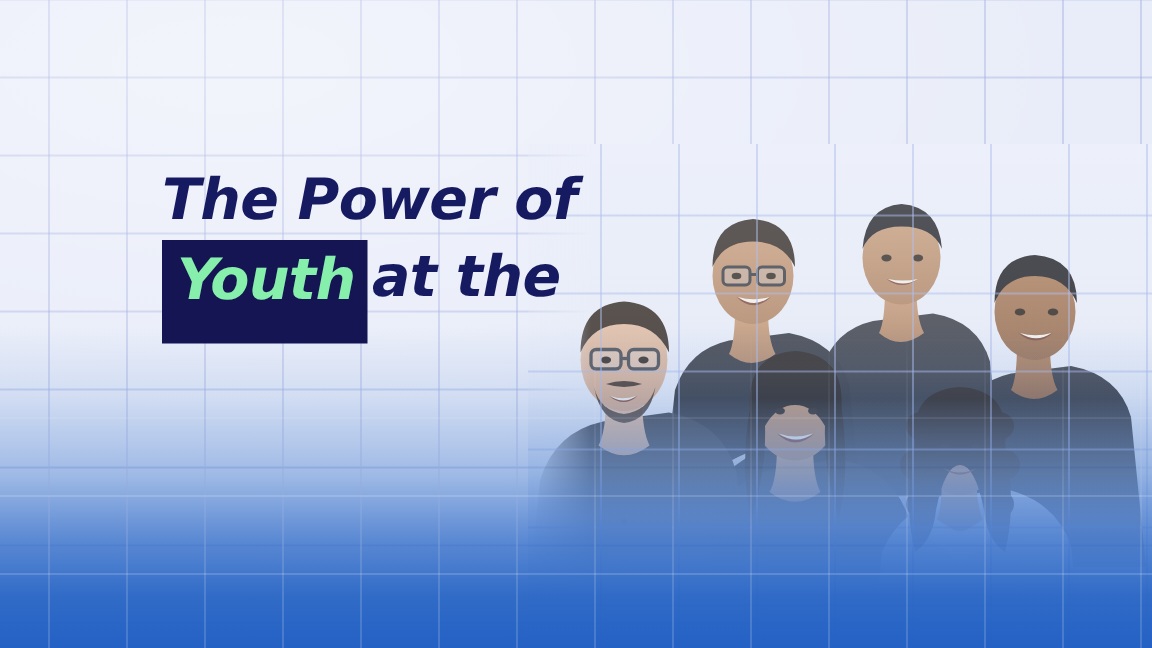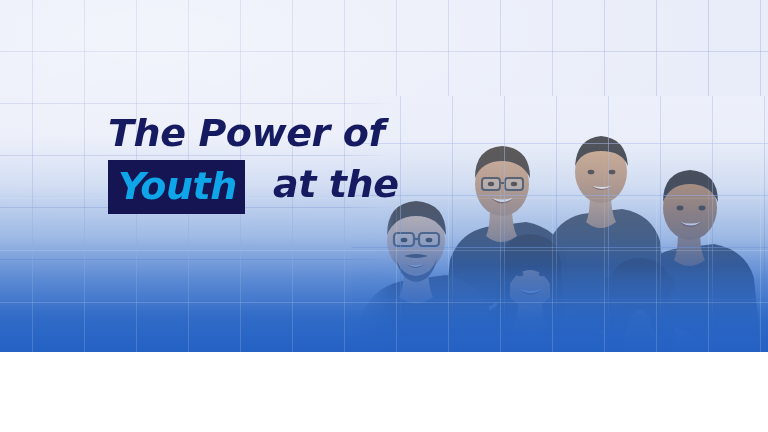--- a/index.html
+++ b/index.html
@@ -3,21 +3,21 @@
 <meta charset="utf-8">
 <style>
   html, body {
     margin: 0;
     padding: 0;
     background: #ffffff;
   }
   #stage {
     position: relative;
     width: 768px;
-    height: 352px;
+    height: 432px;
     overflow: hidden;
     background: #eaeefa;
     font-family: "Liberation Sans", sans-serif;
   }
 
   
   .grid-layer {
     position: absolute;
     inset: 0;
     background-color: #e9edf9;
@@ -119,27 +119,27 @@
     line-height: 46px;
     letter-spacing: -0.4px;
     z-index: 6;
   }
   .hl-line { white-space: nowrap; }
   .hl-line + .hl-line { margin-top: 2px; }
 
   .hl-mark {
     display: inline-block;
     background: #141552;
-    color: #0ea5e9;
-    padding: 3px 8px 5px 10px;
-    margin-right: 14px;
+    color: #86efac;
+    padding: 3px 8px 20px 10px;
+    margin-right: 1px;
     position: relative;
     top: 2px;
   }
-  .hl-tail { padding-left: 14px; }
+  .hl-tail { padding-left: 2px; }
 </style>
 </head>
 <body>
 
 <div id="stage">
 
   <div class="grid-layer"></div>
   <div class="grid-soft"></div>
 
   <div class="photo-wrap">

